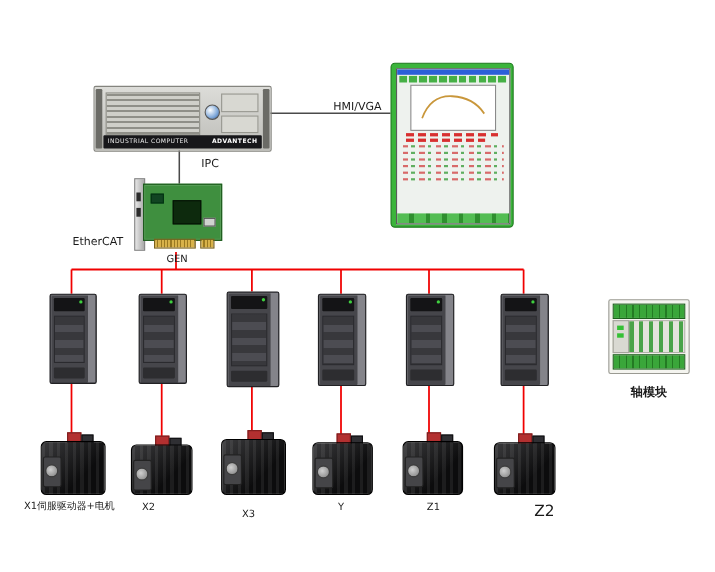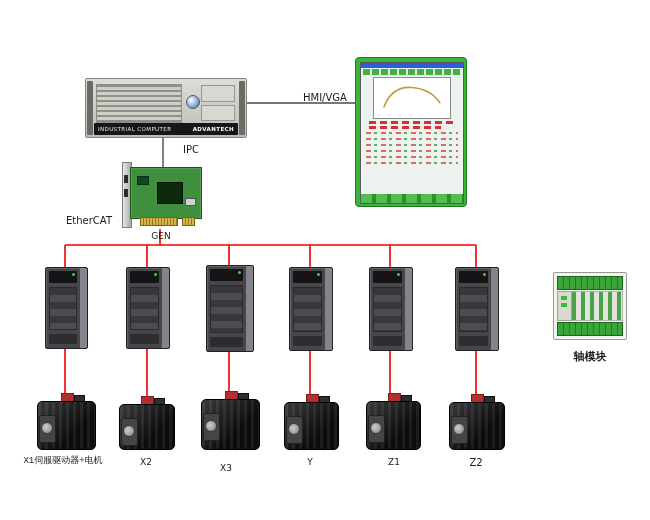--- a/index.html
+++ b/index.html
@@ -248,20 +248,20 @@
     <div class="am-top"></div>
     <div class="am-mid"></div>
     <div class="am-coupler">
         <i class="l1"></i>
         <i class="l2"></i>
       </div>
     <div class="am-bottom"></div>
   </div>
   <div class="lbl center" style="left:559px;top:351px;width:62px;font-size:11px;font-weight:bold;">轴模块</div>
 
-  <div class="lbl center" style="left:10px;top:456px;width:106px;font-size:9px;font-family:Liberation Mono, monospace;">X1伺服驱动器+电机</div>
-  <div class="lbl center" style="left:118px;top:457px;width:34px;font-size:9px;text-align:right;">X2</div>
+  <div class="lbl center" style="left:10px;top:456px;width:106px;font-size:9px;">X1伺服驱动器+电机</div>
+  <div class="lbl center" style="left:118px;top:457px;width:34px;font-size:9px;">X2</div>
   <div class="lbl center" style="left:209px;top:463px;width:34px;font-size:9px;">X3</div>
   <div class="lbl center" style="left:293px;top:457px;width:34px;font-size:9px;">Y</div>
   <div class="lbl center" style="left:377px;top:457px;width:34px;font-size:9px;">Z1</div>
-  <div class="lbl center" style="left:459px;top:457px;width:34px;font-size:10px;">Z2</div>
+  <div class="lbl center" style="left:478px;top:457px;width:34px;font-size:14px;">Z2</div>
 
 </div>
 
 </body></html>

